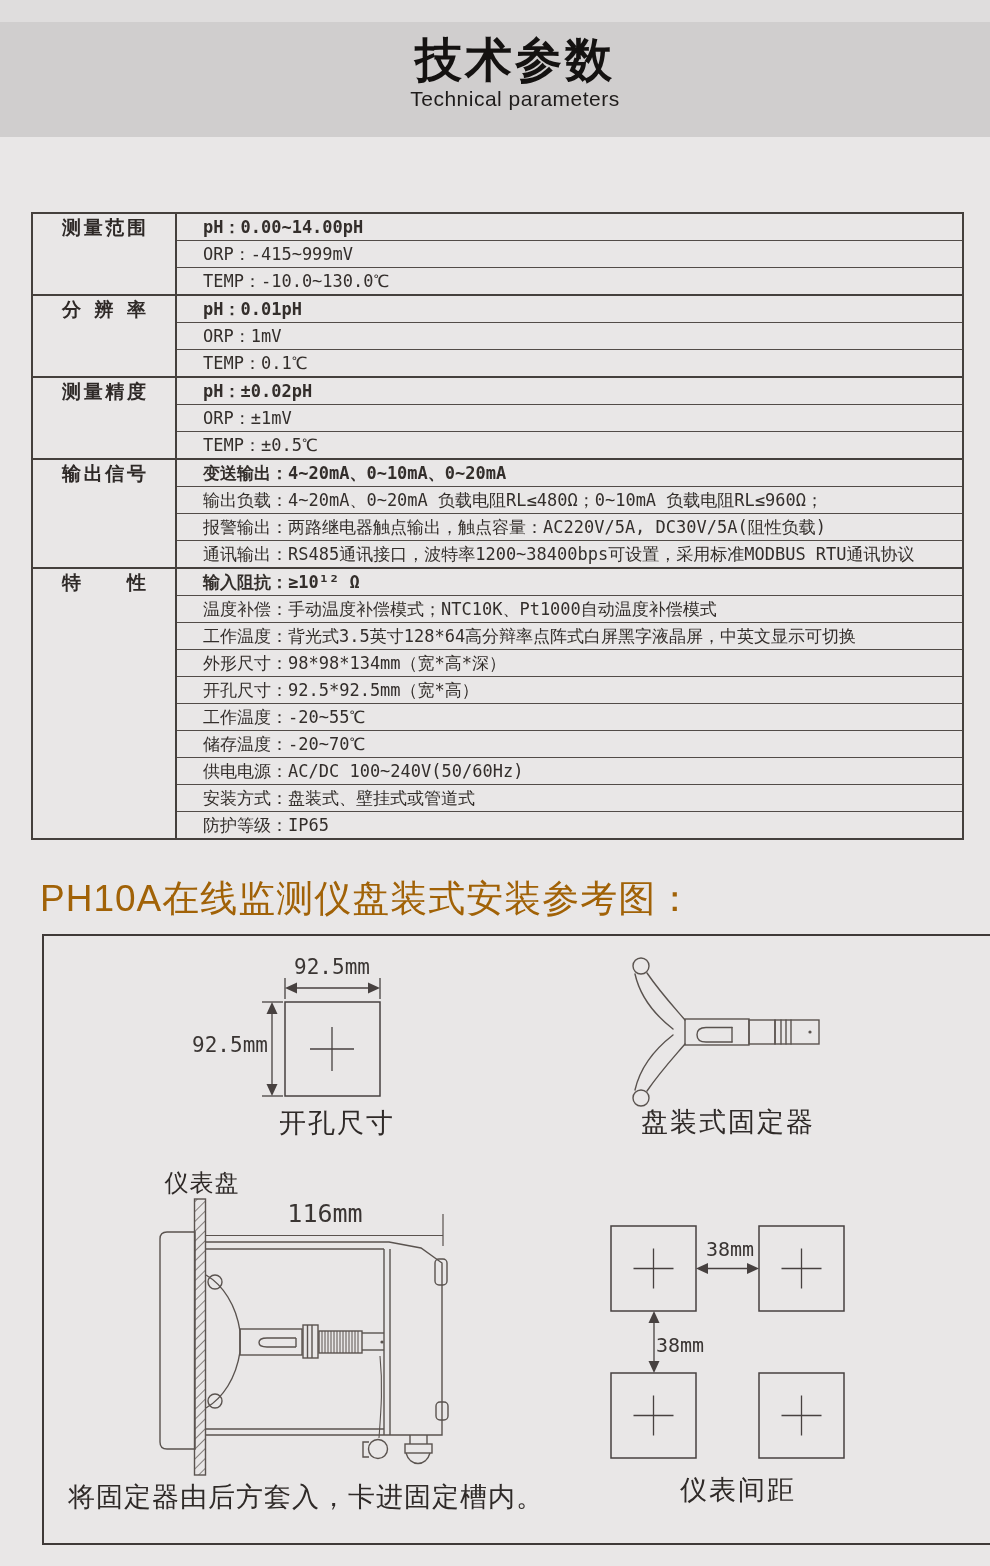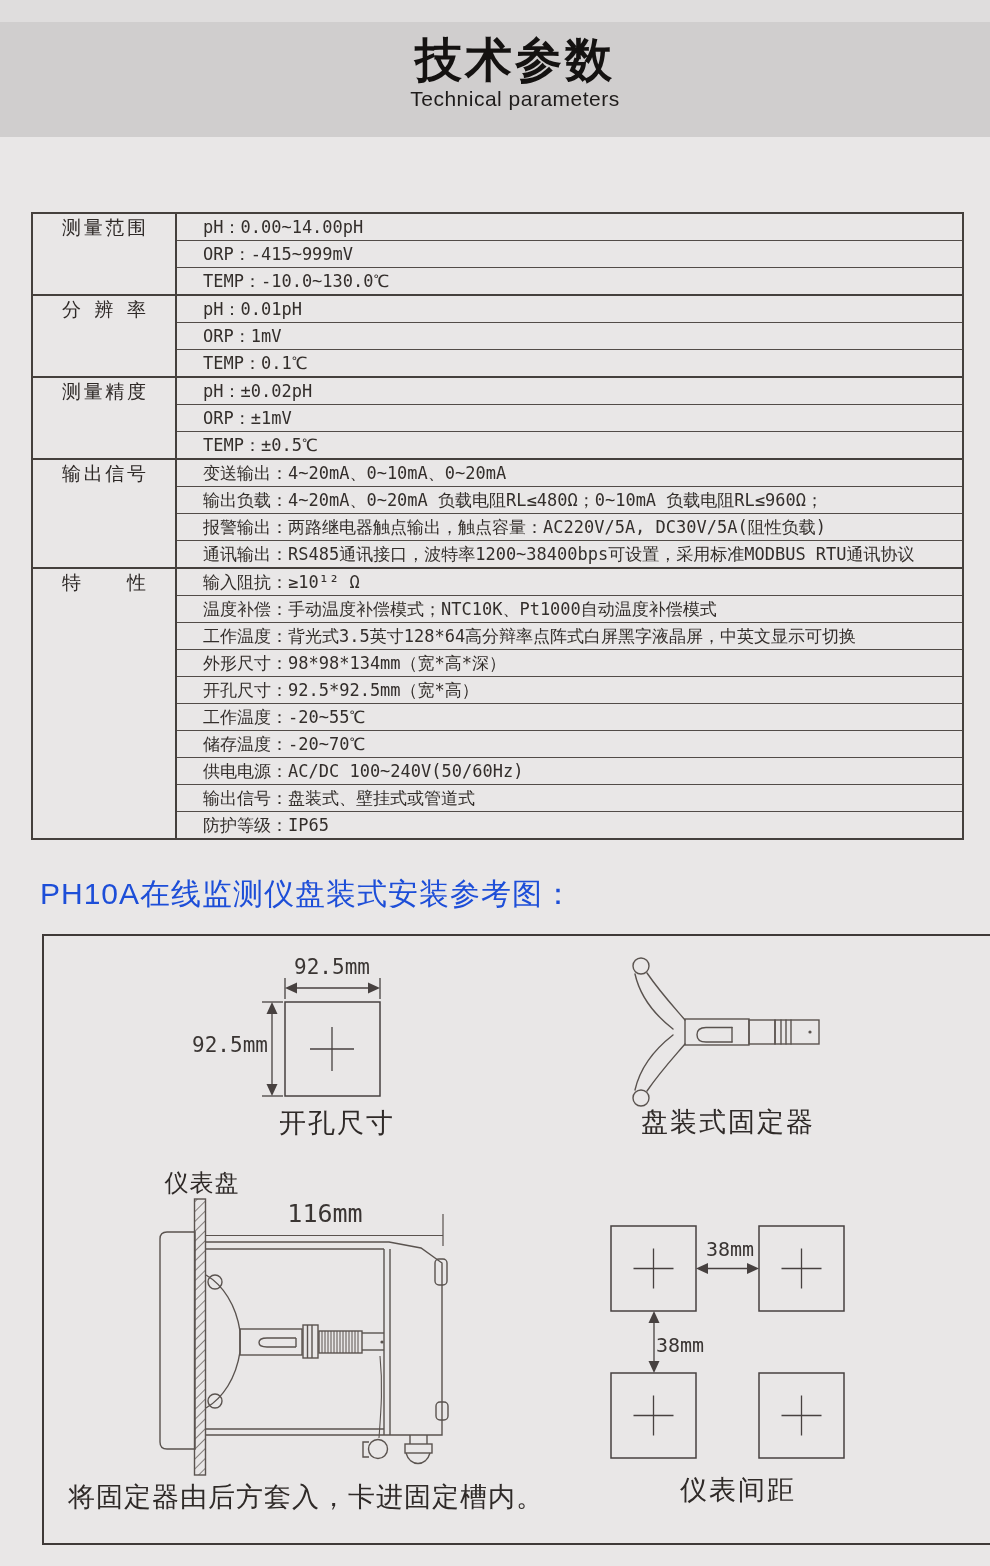--- a/index.html
+++ b/index.html
@@ -13,24 +13,24 @@
 
   
   .spec-table{position:absolute;left:31px;top:212px;width:933px;border-collapse:collapse;
               table-layout:fixed;border:2px solid #45403d;}
   .spec-table td{height:26px;line-height:26px;padding:0;white-space:nowrap;overflow:hidden;}
   td.cat{width:142px;vertical-align:top;border-right:2px solid #45403d;}
   .cat-label{display:block;width:84px;margin-left:29px;font-size:19px;line-height:27px;
              text-align:justify;text-align-last:justify;color:#2e2927;}
   td.val{border-top:1.4px solid #524c48;padding-left:26px;font-size:17px;color:#332e2b;
          font-family:"DejaVu Sans Mono","Liberation Mono",monospace;}
-  tr.group-start td{border-top:2px solid #45403d;}
+  tr.group-start td{border-top:2px solid #45403d;font-weight:bold;}
 
   
-  .section-title{position:absolute;left:40px;top:874px;font-size:30px;color:#1d4ed8;letter-spacing:1px;}
+  .section-title{position:absolute;left:40px;top:874px;font-size:37px;color:#a16207;letter-spacing:1px;}
 
   
   .diagram-box{position:absolute;left:42px;top:934px;width:952px;height:611px;
                border:2px solid #3f3a38;box-sizing:border-box;padding-left:8px;}
   .diagram-box svg{position:absolute;left:0;top:0;}
   .dg-label{position:absolute;transform:translate(-50%,-50%);white-space:nowrap;color:#2f2a28;}
   .dim{font-family:"DejaVu Sans Mono","Liberation Mono",monospace;color:#3a3533;}
   .cap{font-size:27px;letter-spacing:2px;}
 </style>
 </head>
@@ -119,21 +119,21 @@
         <tr>
           <td class="val">工作温度：-20~55℃</td>
         </tr>
         <tr>
           <td class="val">储存温度：-20~70℃</td>
         </tr>
         <tr>
           <td class="val">供电电源：AC/DC 100~240V(50/60Hz)</td>
         </tr>
         <tr>
-          <td class="val">输出信号：盘装式、壁挂式或管道式</td>
+          <td class="val">安装方式：盘装式、壁挂式或管道式</td>
         </tr>
         <tr>
           <td class="val">防护等级：IP65</td>
         </tr>
       </tbody>
   </table>
 
   <div class="section-title">PH10A在线监测仪盘装式安装参考图：</div>
 
   <div class="diagram-box">

